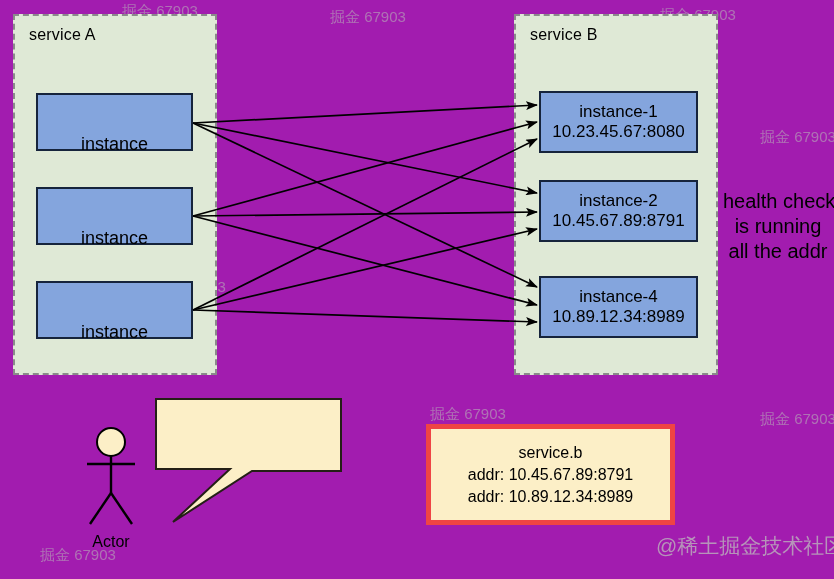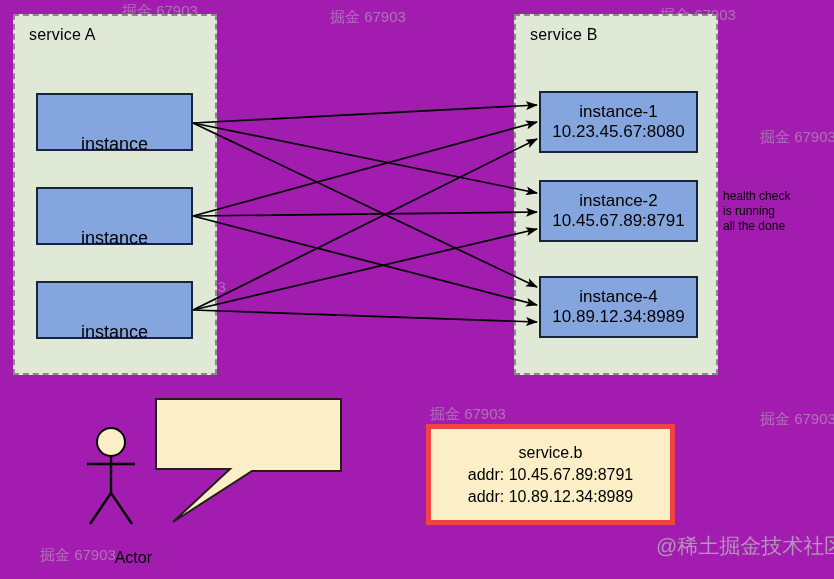--- a/index.html
+++ b/index.html
@@ -60,37 +60,38 @@
     left: 0;
     top: 0;
     width: 834px;
     height: 579px;
     pointer-events: none;
   }
 
   
   .side-note {
     position: absolute;
-    font-size: 12px;
-    color: #000000;
+    font-size: 20px;
+    color: #000000;
+    text-align: center;
     line-height: 1.25;
     white-space: nowrap;
   }
 
   
   #actor-wrap {
     position: absolute;
   }
   .actor-label {
     position: absolute;
     width: 100%;
-    text-align: right;
+    text-align: center;
     font-size: 16px;
     color: #000000;
-    top: 124px;
+    top: 108px;
     left: 0;
   }
 
   
   #bubble-wrap { position: absolute; left: 155px; top: 398px; width: 230px; height: 140px; }
   .bubble-text {
     position: absolute;
     left: 0;
     top: 26px;
     width: 185px;
@@ -203,21 +204,21 @@
 
       <line x1="193" y1="310" x2="537" y2="139"></line>
       <line x1="193" y1="310" x2="537" y2="229"></line>
       <line x1="193" y1="310" x2="537" y2="322"></line>
     </g>
   </svg>
 
   <div class="side-note" style="left:723px; top:189px; width:110px;">
     <div>health check</div>
     <div>is running</div>
-    <div>all the done</div>
+    <div>all the addr</div>
   </div>
 
   <div id="actor-wrap" style="left:70px; top:425px; width:82px; height:135px;">
     <svg width="82" height="105" viewBox="0 0 82 105">
       <circle cx="41" cy="17" r="14" fill="#fcefc7" stroke="#000000" stroke-width="2"></circle>
       <line x1="41" y1="31" x2="41" y2="68" stroke="#000000" stroke-width="2.4"></line>
       <line x1="17" y1="39" x2="65" y2="39" stroke="#000000" stroke-width="2.4"></line>
       <line x1="41" y1="68" x2="20" y2="99" stroke="#000000" stroke-width="2.4"></line>
       <line x1="41" y1="68" x2="62" y2="99" stroke="#000000" stroke-width="2.4"></line>
     </svg>

